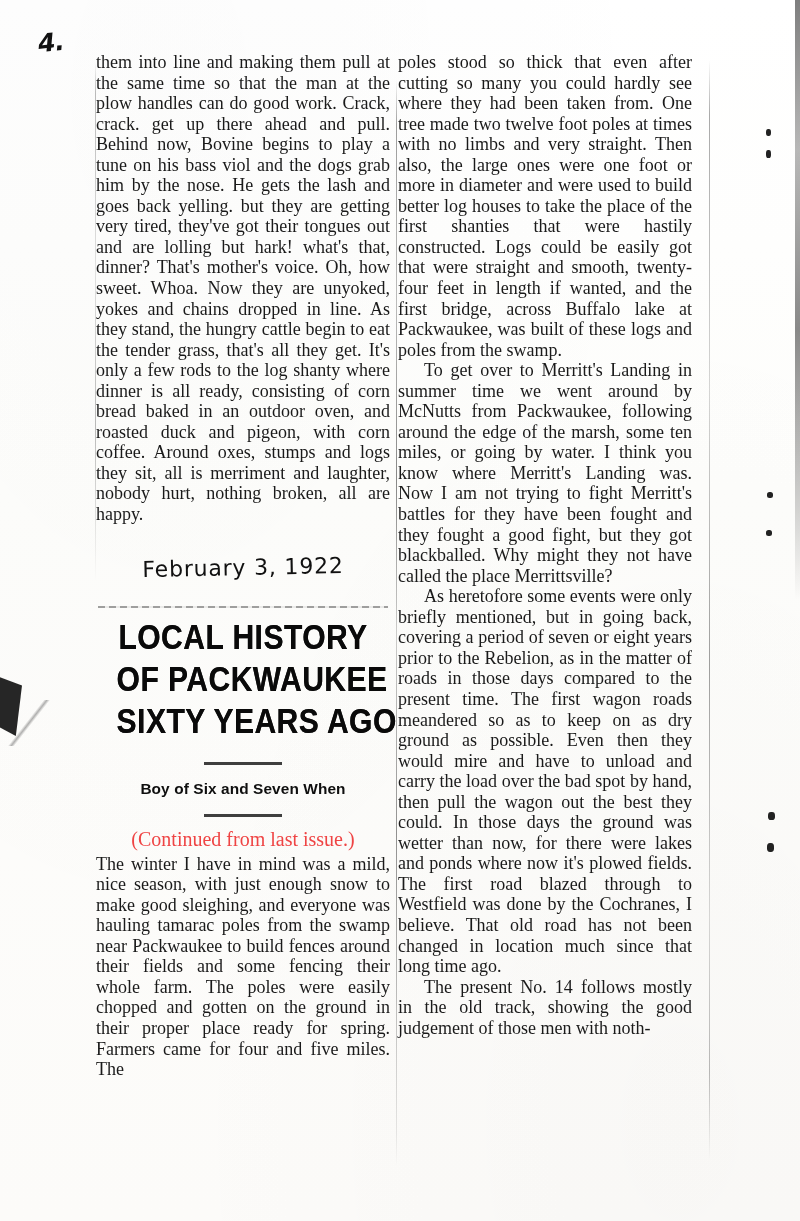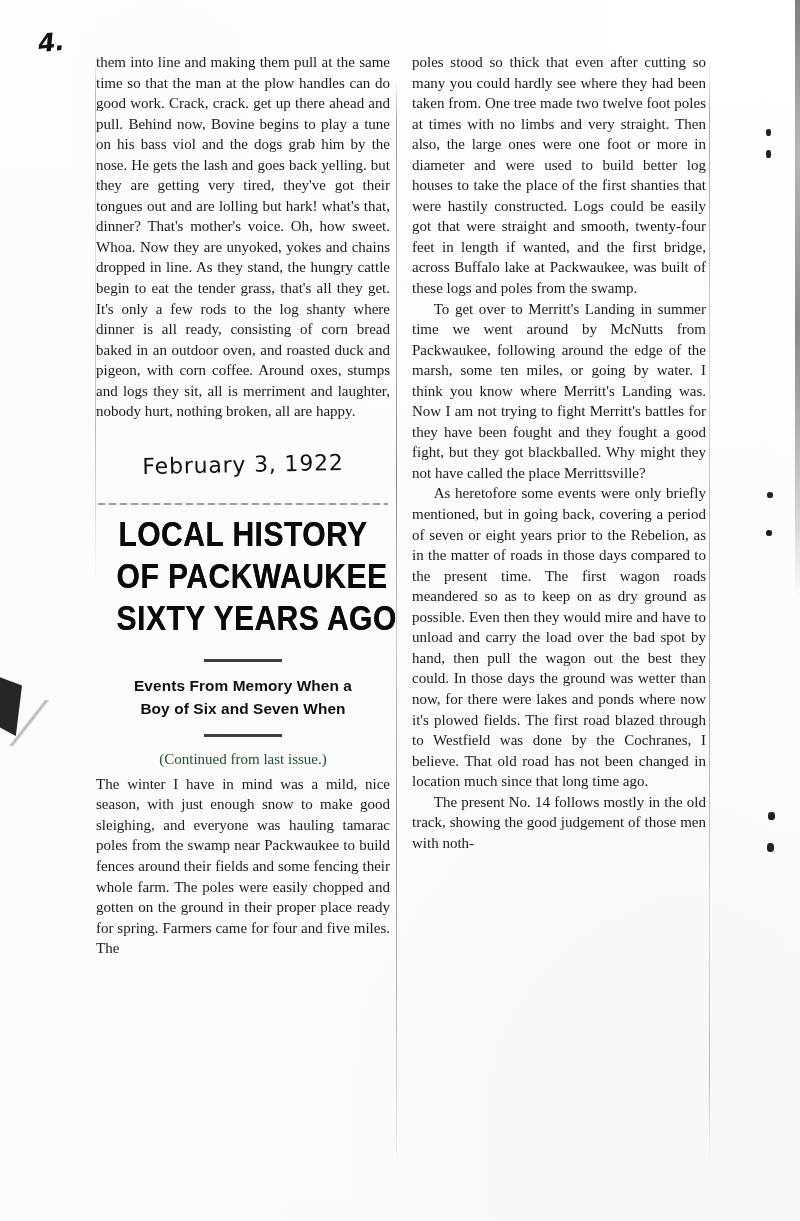--- a/index.html
+++ b/index.html
@@ -53,21 +53,21 @@
   }
   .columns {
     display: flex;
     align-items: flex-start;
   }
   .col {
     width: 294px;
     position: relative;
   }
   .col-left  { padding-right: 8px; }
-  .col-right { margin-left: 14px; }
+  .col-right { }
 
   
   .col-rule {
     position: absolute;
     left: 396px;
     top: 58px;
     width: 1px;
     height: 1108px;
     background: linear-gradient(180deg,
        rgba(0,0,0,0)   0%,
@@ -111,21 +111,21 @@
        rgba(30,30,30,0.12) 40%,
        rgba(30,30,30,0.30) 70%,
        rgba(0,0,0,0) 100%);
     pointer-events: none;
   }
 
   
   p.body-par {
     margin: 0;
     font-family: "Liberation Serif", serif;
-    font-size: 15px;
+    font-size: 18px;
     line-height: 20.55px;
     text-align: justify;
     text-justify: inter-word;
     color: #1a1a1a;
     hyphens: none;
     -webkit-hyphens: none;
   }
   p.body-par + p.body-par { text-indent: 1.45em; }
   p.no-indent { text-indent: 0 !important; }
 
@@ -188,23 +188,23 @@
     width: 78px;
     height: 3px;
     margin: 14px auto 12px auto;
     background: #1d1d1d;
     opacity: 0.85;
   }
   .continued {
     margin: 0 0 4px 0;
     text-align: center;
     font-family: "Liberation Serif", serif;
-    font-size: 15px;
+    font-size: 20px;
     line-height: 21px;
-    color: #14532d;
+    color: #ef4444;
   }
 
   
   .artifact { position: absolute; pointer-events: none; }
   .tear-wedge {
     left: 0px; top: 676px;
     width: 22px; height: 60px;
     background: #141414;
     clip-path: polygon(0% 2%, 100% 16%, 72% 100%, 0% 86%);
     opacity: 0.92;
@@ -256,21 +256,20 @@
 
         <h1 class="headline">
           <span class="hl-line">LOCAL HISTORY</span>
           <span class="hl-line">OF PACKWAUKEE</span>
           <span class="hl-line">SIXTY YEARS AGO</span>
         </h1>
 
         <div class="subhead-rule"></div>
 
         <h2 class="subhead">
-          <span class="sh-line">Events From Memory When a</span>
           <span class="sh-line">Boy of Six and Seven When</span>
         </h2>
 
         <div class="subhead-rule-lower"></div>
 
         <p class="continued">(Continued from last issue.)</p>
 
         <p class="body-par">The winter I have in mind was a mild, nice season, with just enough snow to make good sleighing, and everyone was hauling tamarac poles from the swamp near Packwaukee to build fences around their fields and some fencing their whole farm. The poles were easily chopped and gotten on the ground in their proper place ready for spring.  Farmers came for four and five  miles.  The</p>
       </div>
 

